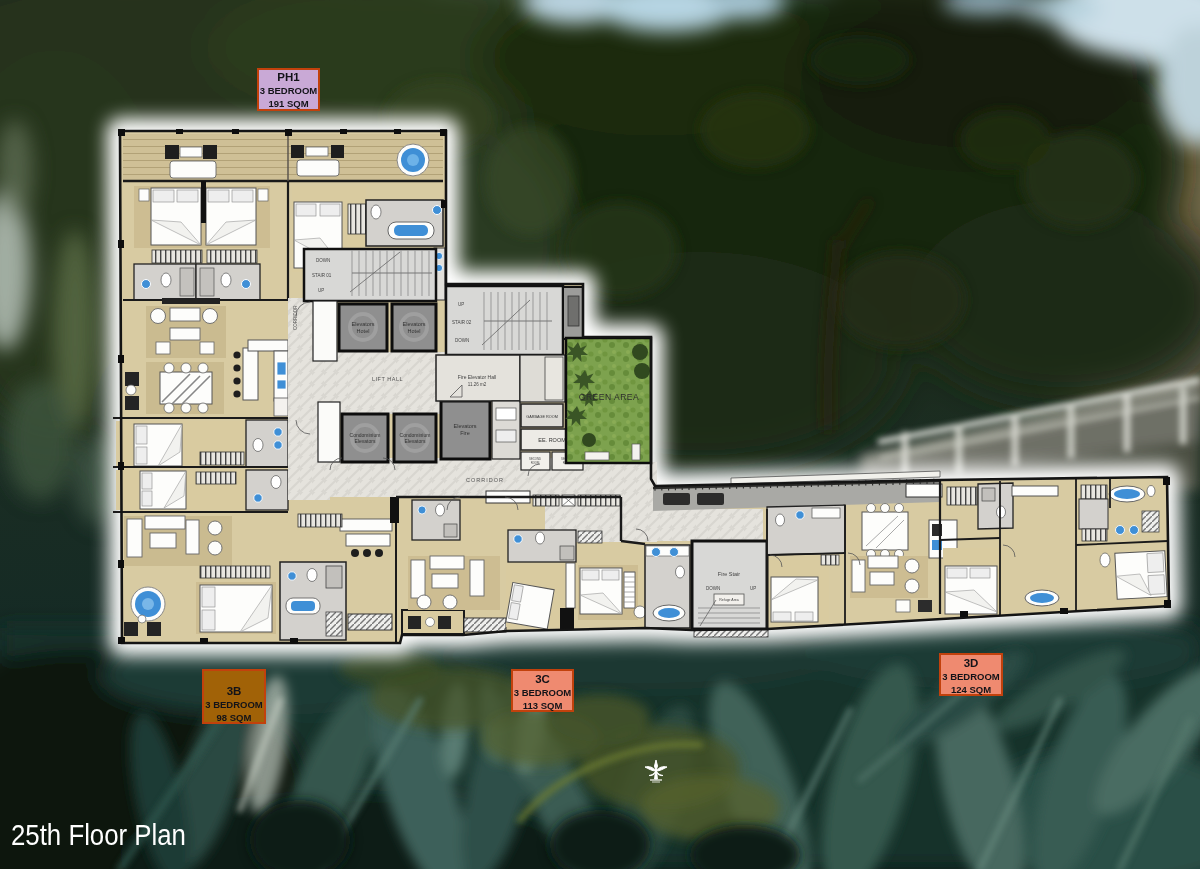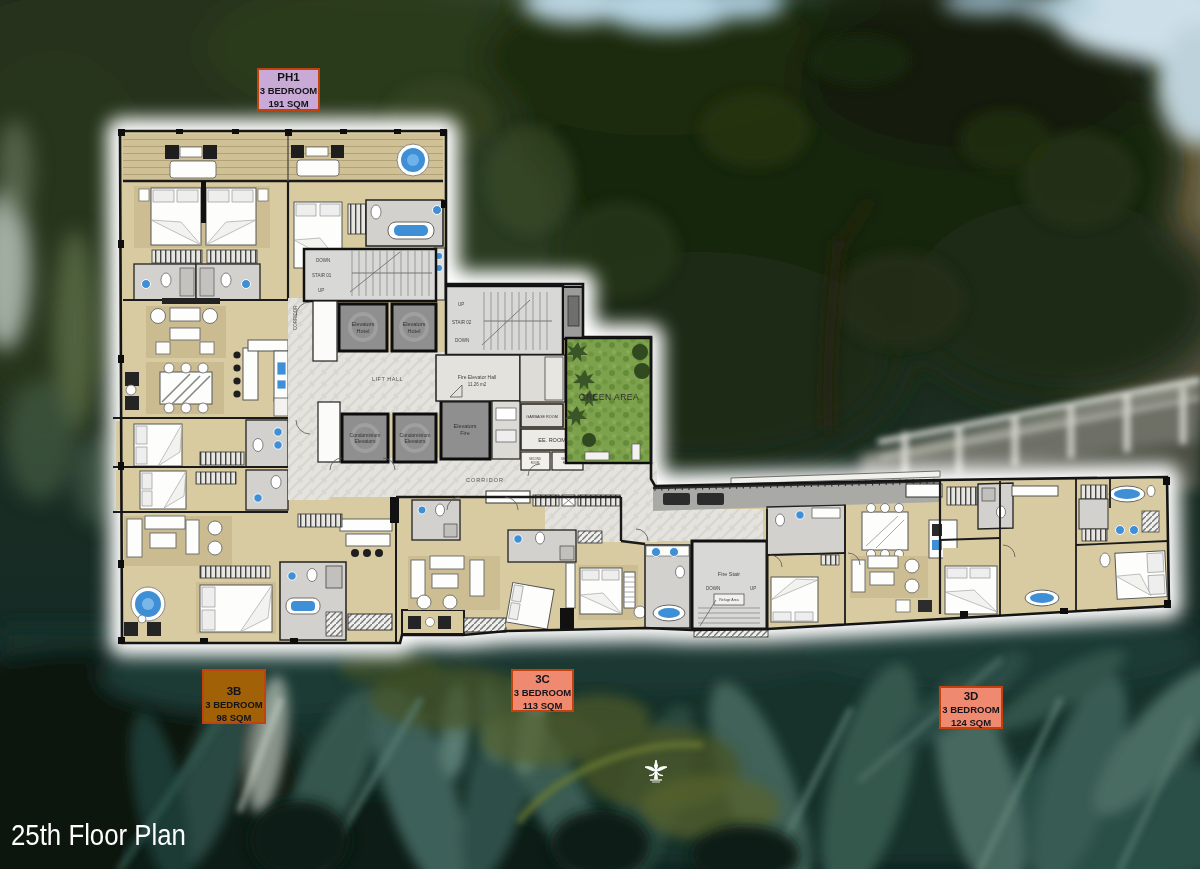--- a/index.html
+++ b/index.html
@@ -910,21 +910,21 @@
 <path d="M528,476 A12,12 0 0 1 540,464"></path>
 </g>
 </svg>
 
 <div class="lbl" style="left:257px;top:68px;width:59px;height:38px;background:#c9a9d6;font-size:11.5px;padding-top:1px;">PH1<br><span style="font-size:9.5px;">3 BEDROOM<br>191 SQM</span></div>
 
 <div class="lbl" style="left:202px;top:669px;width:60px;height:37px;background:#a16207;font-size:11.5px;padding-top:14px;">3B<br><span style="font-size:9.5px;">3 BEDROOM<br>98 SQM</span></div>
 
 <div class="lbl" style="left:511px;top:669px;width:59px;height:37px;background:#ef8a70;font-size:11.5px;padding-top:2px;">3C<br><span style="font-size:9.5px;">3 BEDROOM<br>113 SQM</span></div>
 
-<div class="lbl" style="left:939px;top:653px;width:60px;height:37px;background:#ef8a70;font-size:11.5px;padding-top:2px;margin-top:33px;">3D<br><span style="font-size:9.5px;">3 BEDROOM<br>124 SQM</span></div>
+<div class="lbl" style="left:939px;top:653px;width:60px;height:37px;background:#ef8a70;font-size:11.5px;padding-top:2px;">3D<br><span style="font-size:9.5px;">3 BEDROOM<br>124 SQM</span></div>
 
 <div style="position:absolute;left:11px;top:818px;color:#fff;font-size:30px;font-weight:500;font-family:'Liberation Sans',sans-serif;transform:scale(0.86,1);transform-origin:0 0;white-space:nowrap;">25th Floor Plan</div>
 
 <svg style="position:absolute;left:640px;top:760px;" width="32" height="24" viewBox="0 0 32 24">
 <g stroke="#fff" fill="#fff">
 <path d="M16,0 L17.5,6 L16,11 L14.5,6 Z"></path>
 <path d="M16,11 C13,7 9,6 5,7 C9,9 12,11 16,11 Z"></path>
 <path d="M16,11 C19,7 23,6 27,7 C23,9 20,11 16,11 Z"></path>
 <path d="M16,11 C14,14 12,15 9,15.5 C12,16 15,14.5 16,11 Z"></path>
 <path d="M16,11 C18,14 20,15 23,15.5 C20,16 17,14.5 16,11 Z"></path>

